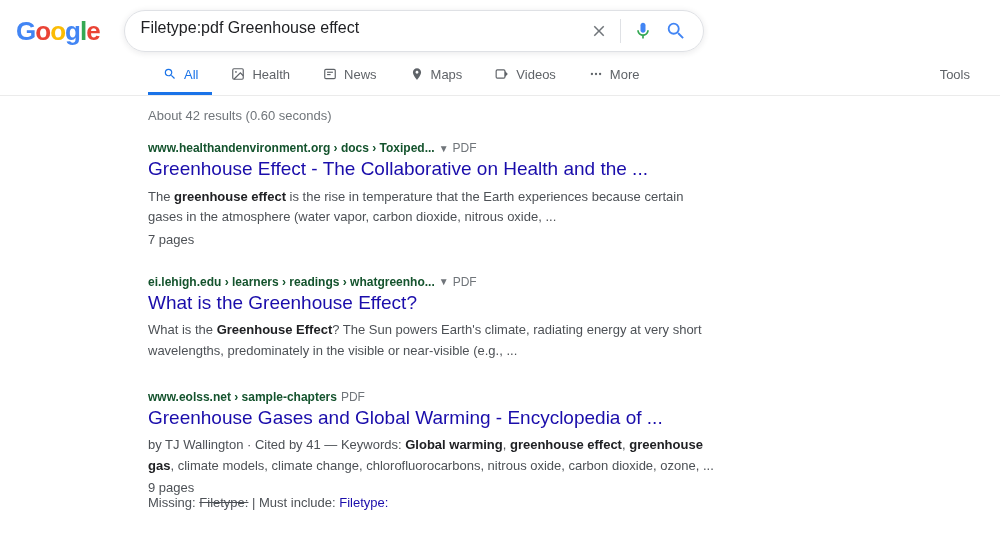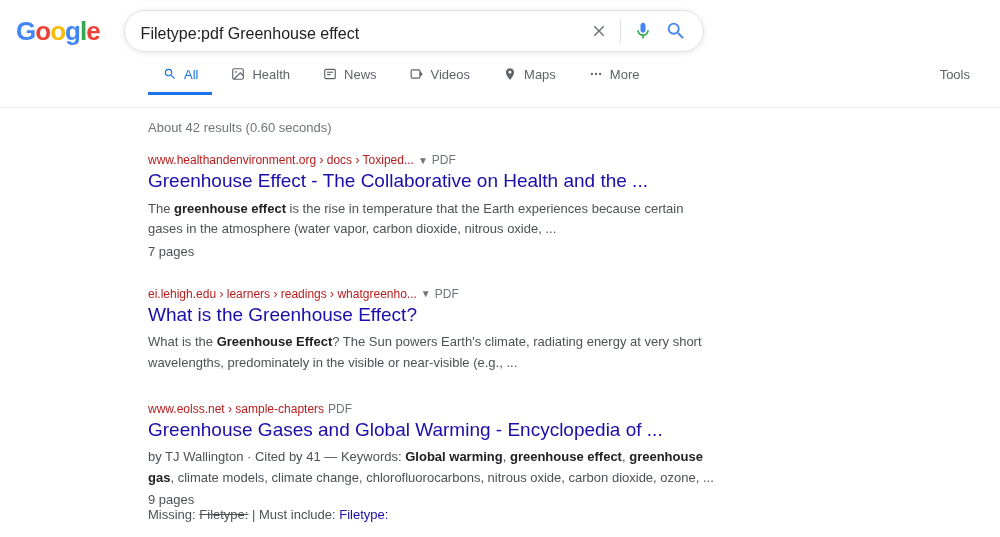--- a/index.html
+++ b/index.html
@@ -24,21 +24,21 @@
     }
     .logo-g { color: #4285F4; }
     .logo-o1 { color: #EA4335; }
     .logo-o2 { color: #FBBC05; }
     .logo-g2 { color: #4285F4; }
     .logo-l { color: #34A853; }
     .logo-e { color: #EA4335; }
 
     .search-bar {
       display: flex;
-      align-items: flex-end;
+      align-items: flex-start;
       border: 1px solid #dfe1e5;
       border-radius: 24px;
       padding: 8px 16px;
       flex: 1;
       max-width: 580px;
       box-shadow: 0 1px 6px rgba(32,33,36,0.1);
       gap: 16px;
     }
     .search-input {
       flex: 1;
@@ -59,21 +59,21 @@
       cursor: pointer;
       display: flex;
       align-items: center;
       padding: 0;
     }
 
     
     .nav-tabs {
       display: flex;
       align-items: center;
-      padding: 0 16px 12px 148px;
+      padding: 0 16px 0 148px;
       border-bottom: 1px solid #ebebeb;
       margin-top: 4px;
       gap: 4px;
     }
     .nav-tab {
       display: flex;
       align-items: center;
       gap: 6px;
       padding: 10px 14px;
       font-size: 13px;
@@ -122,21 +122,22 @@
     }
     .result-url {
       font-size: 12px;
       color: #202124;
       display: flex;
       align-items: center;
       gap: 4px;
       margin-bottom: 2px;
     }
     .result-url .url-text {
-      color: #b91c1c;
+      color: #14532d;
+      font-weight: bold;
     }
     .result-url .pdf-badge {
       color: #70757a;
       font-size: 12px;
     }
     .result-url .dropdown-arrow {
       color: #70757a;
       font-size: 10px;
       cursor: pointer;
     }
@@ -243,35 +244,35 @@
         <rect x="3" y="4" width="18" height="16" rx="2"></rect>
         <line x1="7" y1="9" x2="17" y2="9"></line>
         <line x1="7" y1="13" x2="13" y2="13"></line>
       </svg>
     </span>
     <span>News</span>
   </a>
 
   <a class="nav-tab" href="#">
     <span class="nav-tab-icon">
+      <svg width="14" height="14" viewBox="0 0 24 24" fill="#5f6368">
+        <path d="M12 2C8.13 2 5 5.13 5 9c0 5.25 7 13 7 13s7-7.75 7-13c0-3.87-3.13-7-7-7zm0 9.5c-1.38 0-2.5-1.12-2.5-2.5S10.62 6.5 12 6.5s2.5 1.12 2.5 2.5S13.38 11.5 12 11.5z"></path>
+      </svg>
+    </span>
+    <span>Maps</span>
+  </a>
+
+  <a class="nav-tab" href="#">
+    <span class="nav-tab-icon">
       <svg width="14" height="14" viewBox="0 0 24 24" fill="none" stroke="#5f6368" stroke-width="2">
         <rect x="2" y="5" width="15" height="14" rx="2"></rect>
         <polygon points="22,12 17,7 17,17" fill="#5f6368" stroke="none"></polygon>
       </svg>
     </span>
     <span>Videos</span>
-  </a>
-
-  <a class="nav-tab" href="#">
-    <span class="nav-tab-icon">
-      <svg width="14" height="14" viewBox="0 0 24 24" fill="#5f6368">
-        <path d="M12 2C8.13 2 5 5.13 5 9c0 5.25 7 13 7 13s7-7.75 7-13c0-3.87-3.13-7-7-7zm0 9.5c-1.38 0-2.5-1.12-2.5-2.5S10.62 6.5 12 6.5s2.5 1.12 2.5 2.5S13.38 11.5 12 11.5z"></path>
-      </svg>
-    </span>
-    <span>Maps</span>
   </a>
 
   <a class="nav-tab" href="#">
     <span class="nav-tab-icon">
       <svg width="14" height="14" viewBox="0 0 24 24" fill="#5f6368">
         <circle cx="5" cy="12" r="2"></circle>
           <circle cx="12" cy="12" r="2"></circle>
           <circle cx="19" cy="12" r="2"></circle>
       </svg>
     </span>

